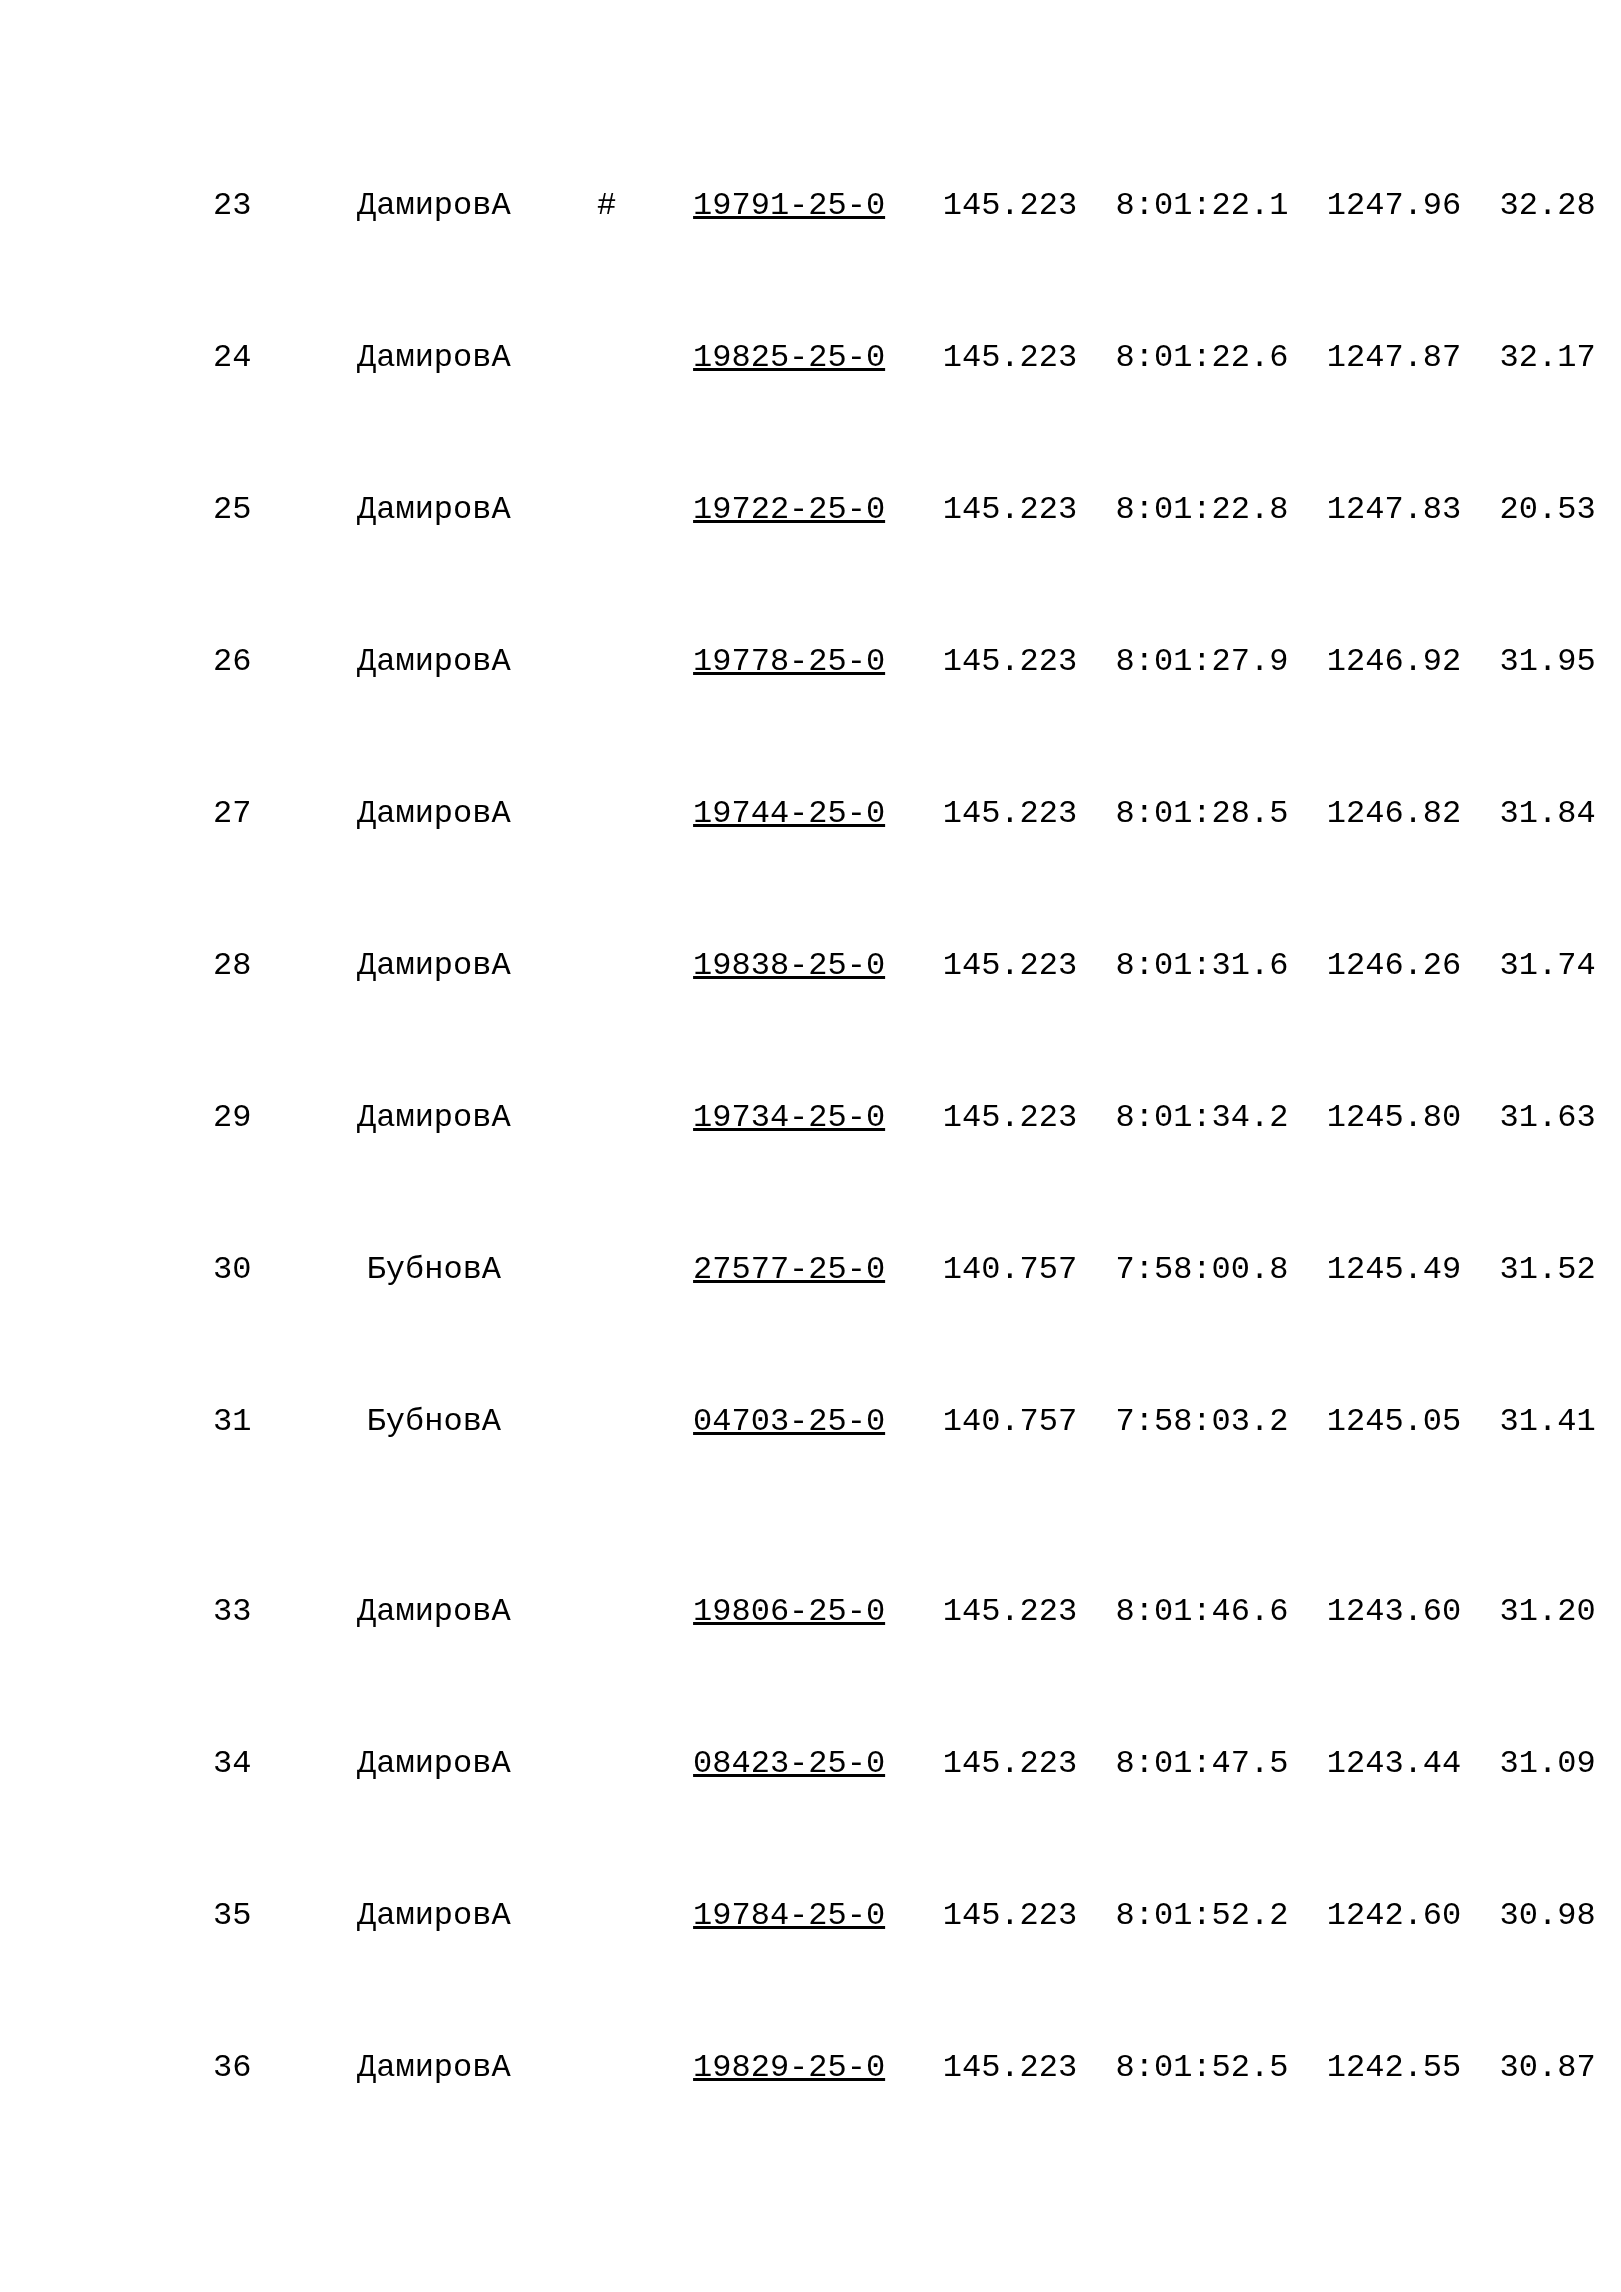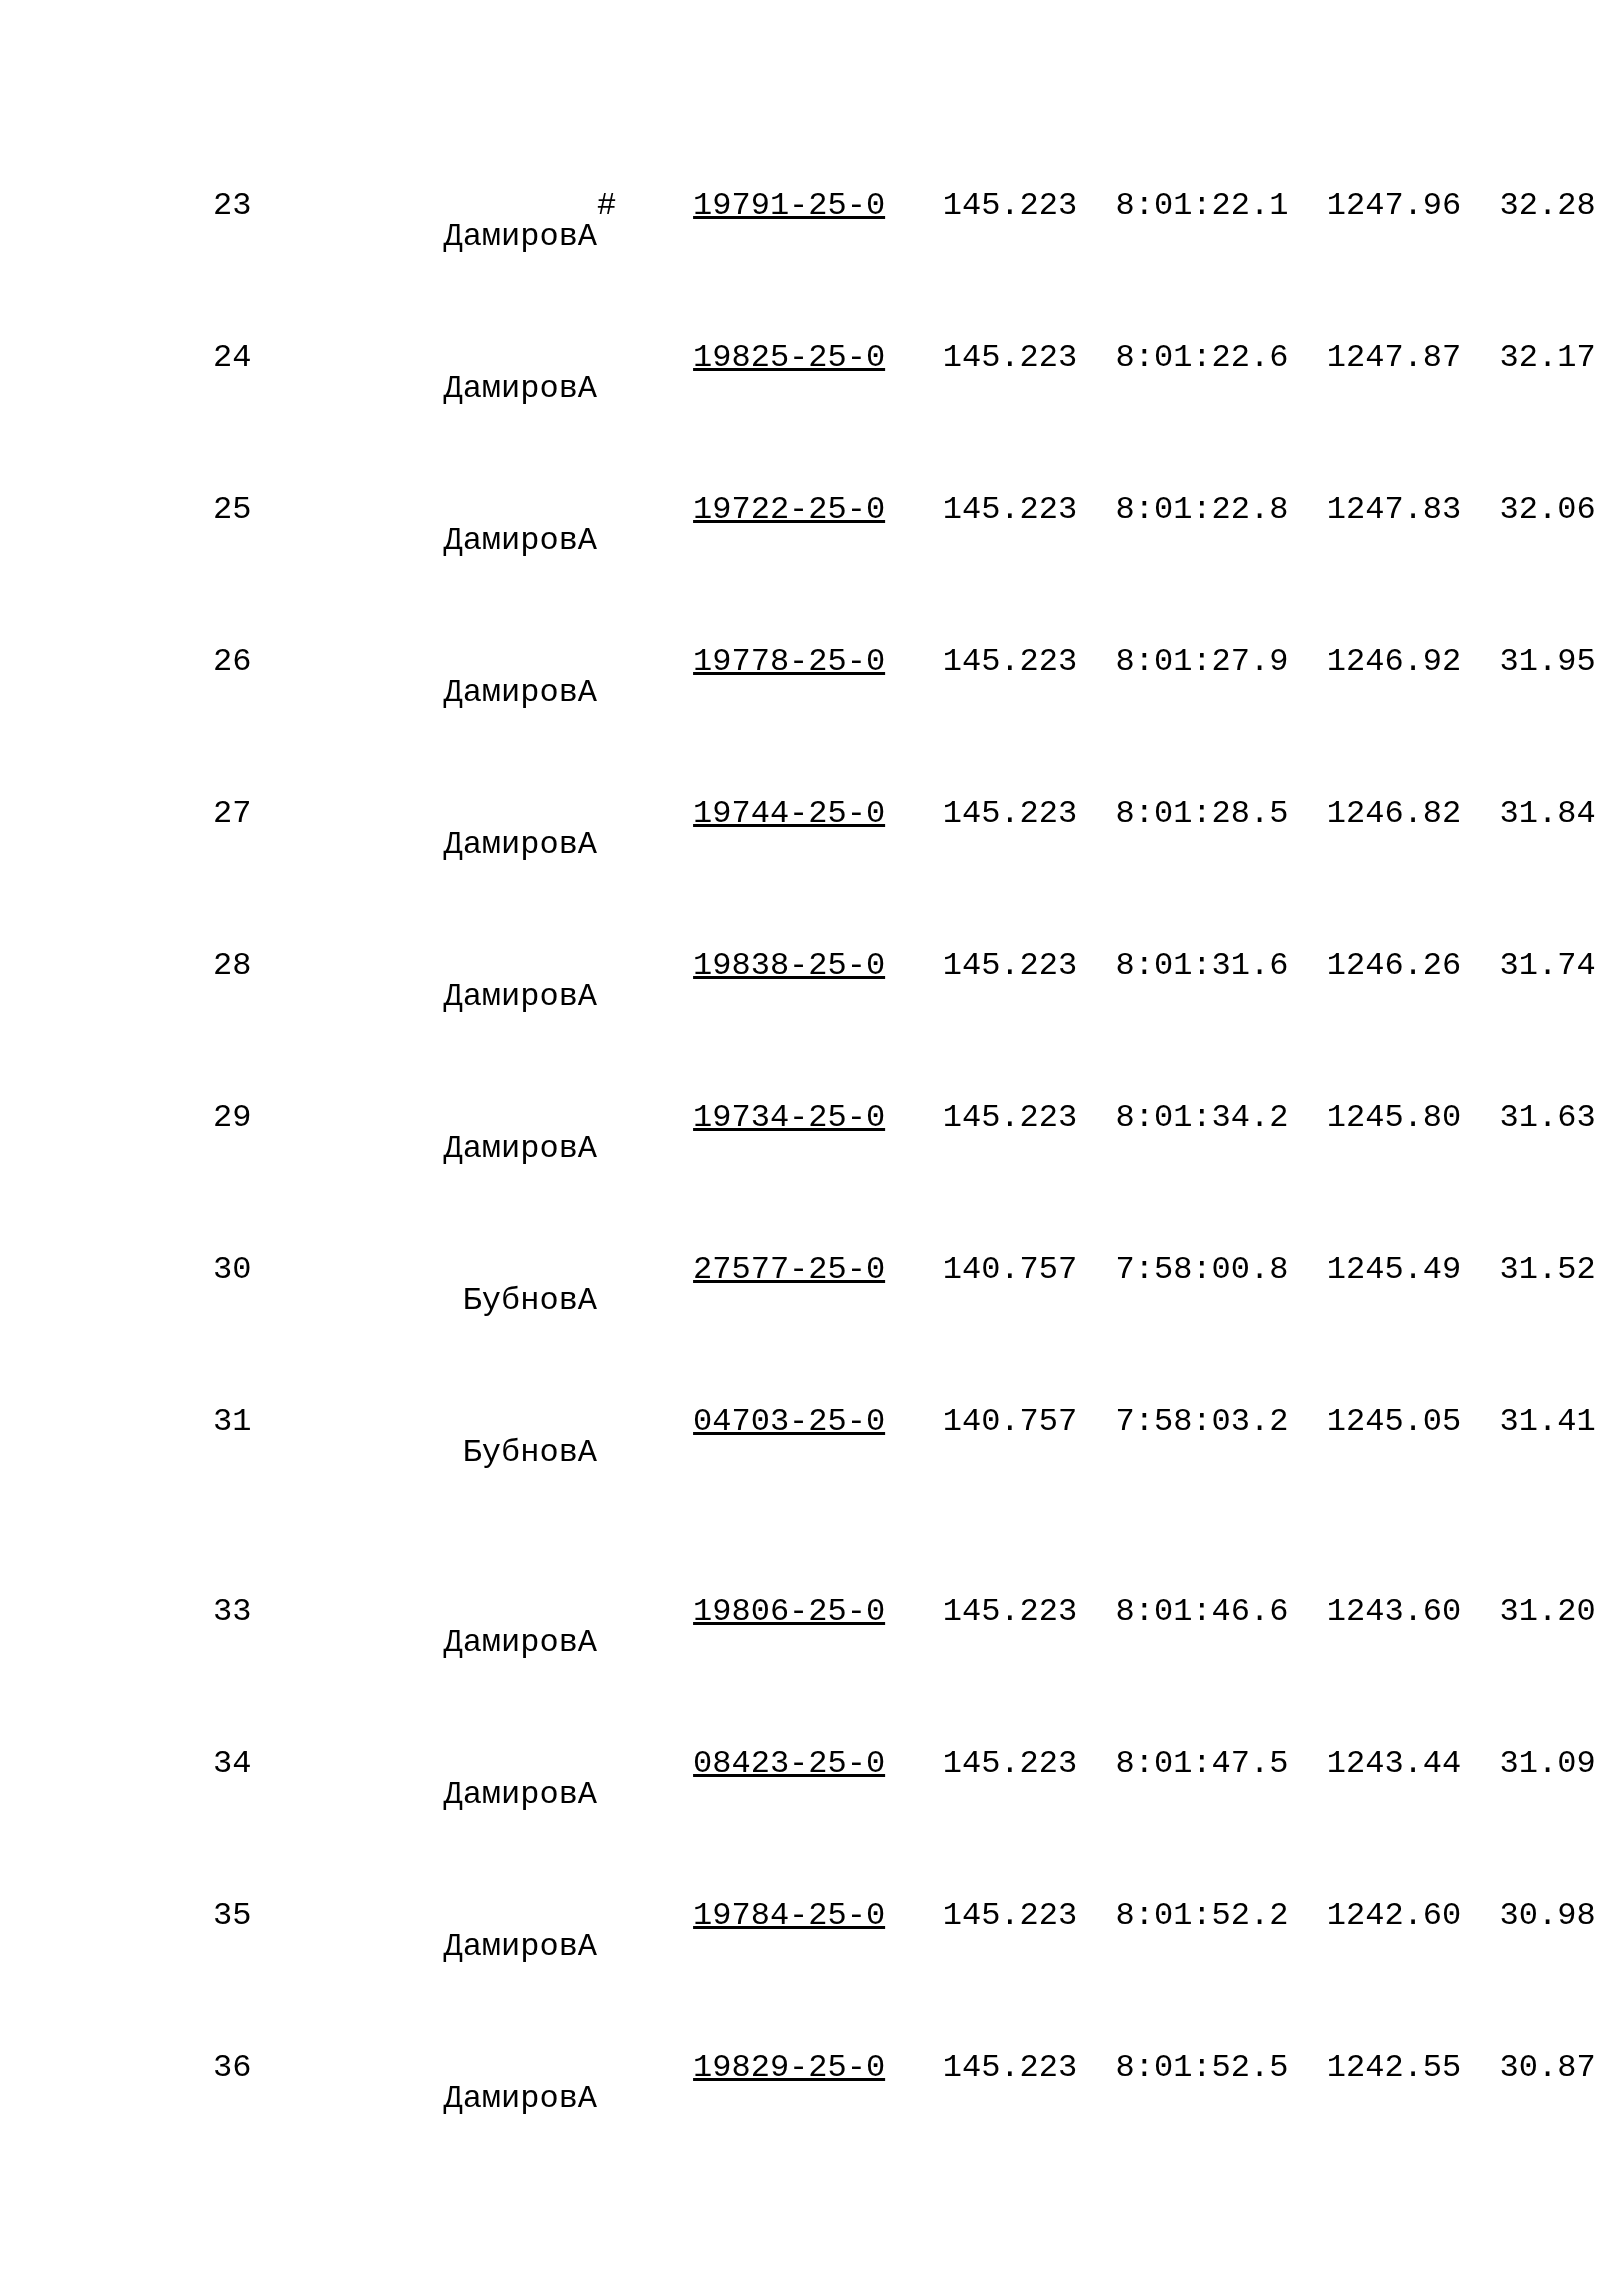--- a/index.html
+++ b/index.html
@@ -19,38 +19,38 @@
     position: absolute;
     left: 188px;
     top: 35px;
     font-size: 32px;
     line-height: 38px;
     white-space: pre;
   }
   .row { height: 38px; }
   .row span { display: inline-block; vertical-align: top; }
   .num  { width: 2ch;  text-align: right; margin-left: 25px; }
-  .name { width: 17ch; margin-left: 1ch; text-align: right; margin-top: 31px; }
+  .name { width: 17ch; margin-left: 1ch; text-align: center; }
   .mark { width: 1ch;  text-align: center; }
   .id   { width: 10ch; margin-left: 4ch; text-decoration: underline; }
   .v1   { width: 7ch;  margin-left: 3ch; text-align: right; }
   .time { width: 9ch;  margin-left: 2ch; text-align: left; }
   .v2   { width: 7ch;  margin-left: 2ch; text-align: right; }
   .v3   { width: 5ch;  margin-left: 2ch; text-align: right; }
 </style>
 </head>
 <body>
 
 <main class="listing">
   <div id="rows">
   <div class="row"><span class="num">23</span><span class="name">ДамировА</span><span class="mark">#</span><span class="id">19791-25-0</span><span class="v1">145.223</span><span class="time">8:01:22.1</span><span class="v2">1247.96</span><span class="v3">32.28</span></div>
 
   <div class="row"><span class="num">24</span><span class="name">ДамировА</span><span class="mark"></span><span class="id">19825-25-0</span><span class="v1">145.223</span><span class="time">8:01:22.6</span><span class="v2">1247.87</span><span class="v3">32.17</span></div>
 
-  <div class="row"><span class="num">25</span><span class="name">ДамировА</span><span class="mark"></span><span class="id">19722-25-0</span><span class="v1">145.223</span><span class="time">8:01:22.8</span><span class="v2">1247.83</span><span class="v3">32.06</span></div>
+  <div class="row"><span class="num">25</span><span class="name">ДамировА</span><span class="mark"></span><span class="id">19722-25-0</span><span class="v1">145.223</span><span class="time">8:01:22.8</span><span class="v2">1247.83</span><span class="v3">20.53</span></div>
 
   <div class="row"><span class="num">26</span><span class="name">ДамировА</span><span class="mark"></span><span class="id">19778-25-0</span><span class="v1">145.223</span><span class="time">8:01:27.9</span><span class="v2">1246.92</span><span class="v3">31.95</span></div>
 
   <div class="row"><span class="num">27</span><span class="name">ДамировА</span><span class="mark"></span><span class="id">19744-25-0</span><span class="v1">145.223</span><span class="time">8:01:28.5</span><span class="v2">1246.82</span><span class="v3">31.84</span></div>
 
   <div class="row"><span class="num">28</span><span class="name">ДамировА</span><span class="mark"></span><span class="id">19838-25-0</span><span class="v1">145.223</span><span class="time">8:01:31.6</span><span class="v2">1246.26</span><span class="v3">31.74</span></div>
 
   <div class="row"><span class="num">29</span><span class="name">ДамировА</span><span class="mark"></span><span class="id">19734-25-0</span><span class="v1">145.223</span><span class="time">8:01:34.2</span><span class="v2">1245.80</span><span class="v3">31.63</span></div>
 
   <div class="row"><span class="num">30</span><span class="name">БубновА</span><span class="mark"></span><span class="id">27577-25-0</span><span class="v1">140.757</span><span class="time">7:58:00.8</span><span class="v2">1245.49</span><span class="v3">31.52</span></div>

